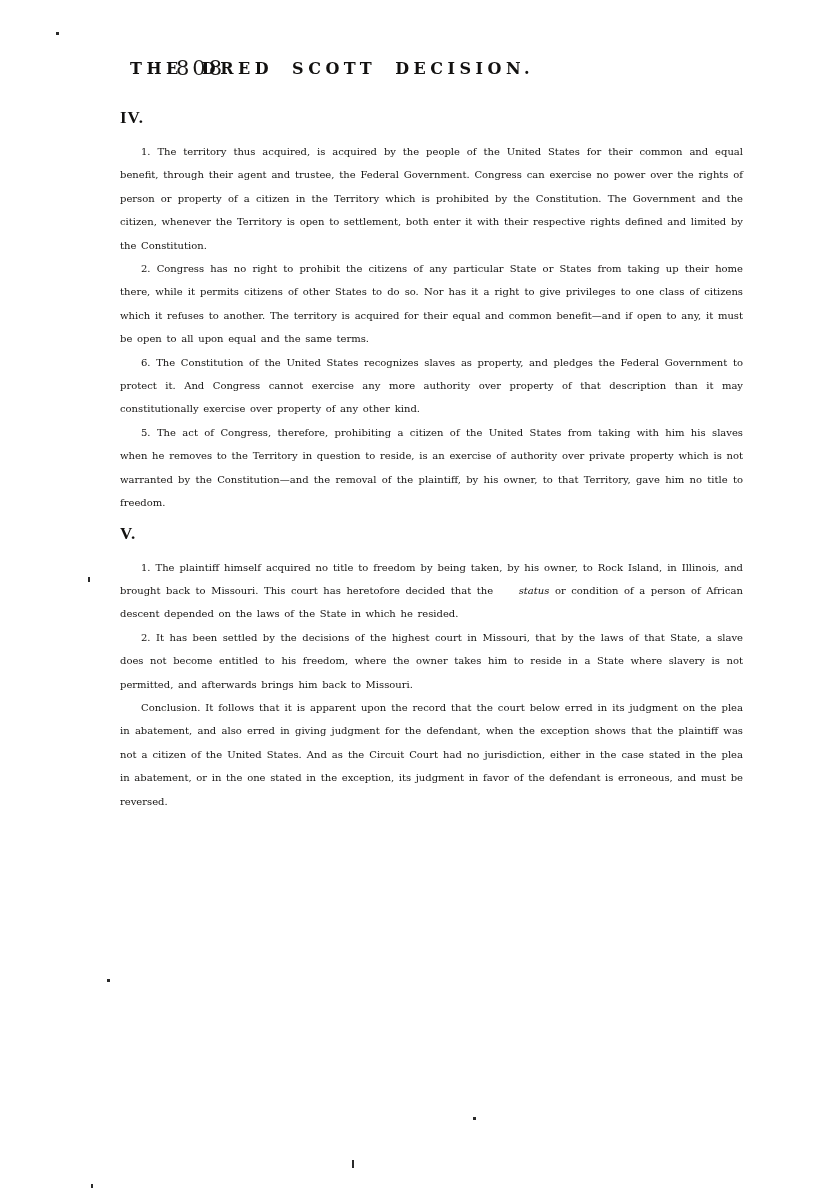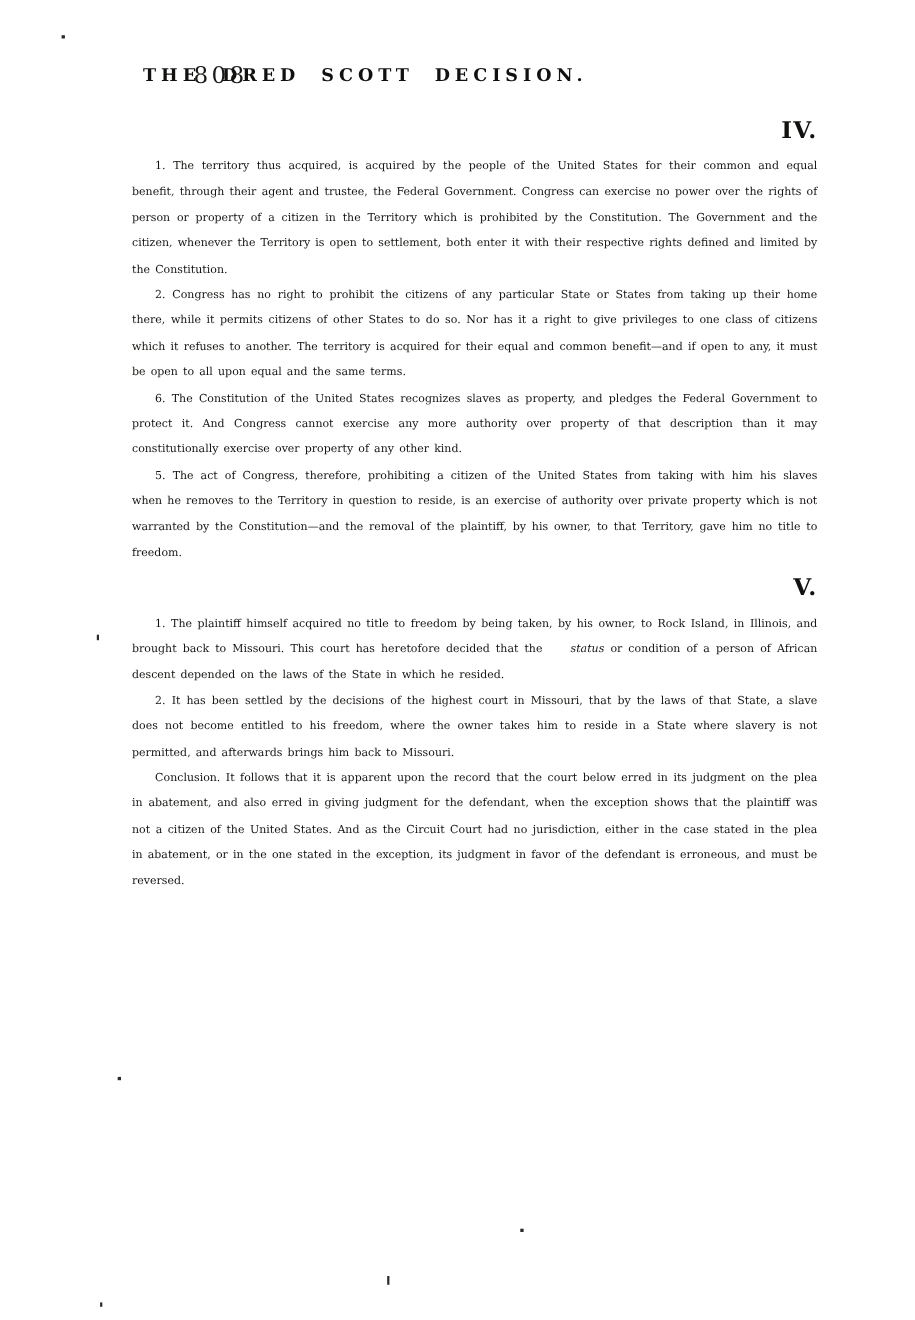--- a/index.html
+++ b/index.html
@@ -37,27 +37,28 @@
     word-spacing: 9px;
     color: #121110;
   }
   .content {
     position: absolute;
     left: 120px;
     top: 104px;
     width: 623px;
   }
   .section-heading {
-    text-align: right;
+    text-align: left;
     font-weight: bold;
-    font-size: 21px;
+    font-size: 17px;
     line-height: 20px;
     margin: 4px 0 12px 0;
     letter-spacing: 1px;
     color: #121110;
+    font-family: Liberation Serif, serif;
   }
   .section + .section .section-heading {
     margin-top: 9px;
   }
   .para {
     margin: 0;
     font-size: 10px;
     line-height: 23.4px;
     text-align: justify;
     text-indent: 21px;

